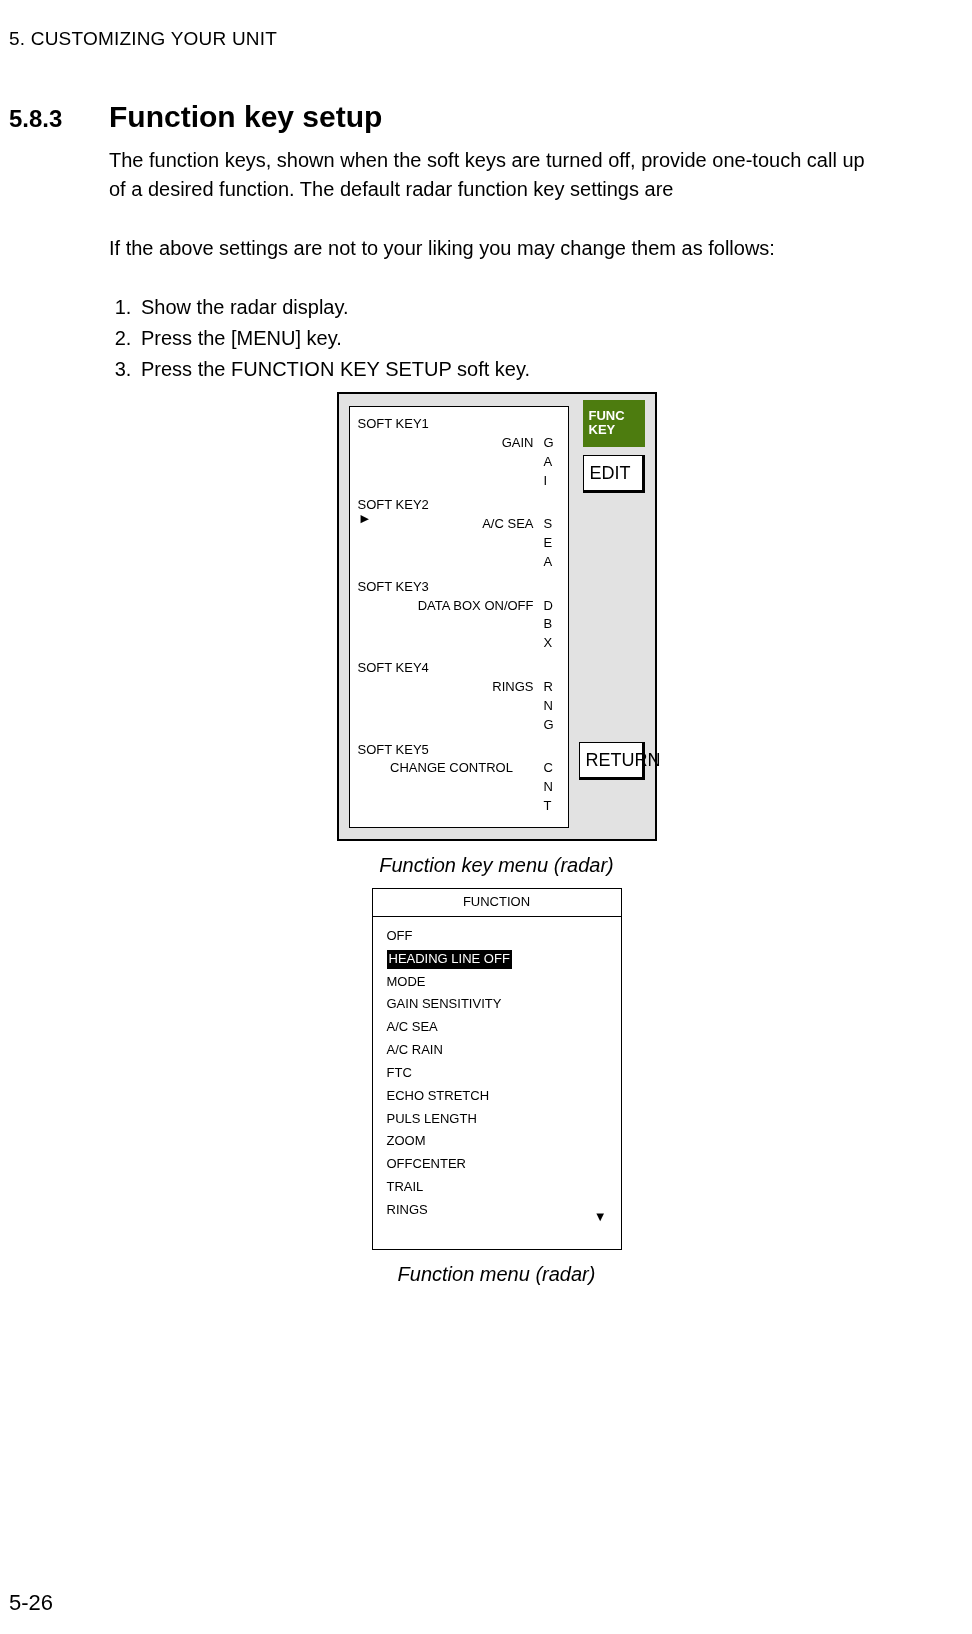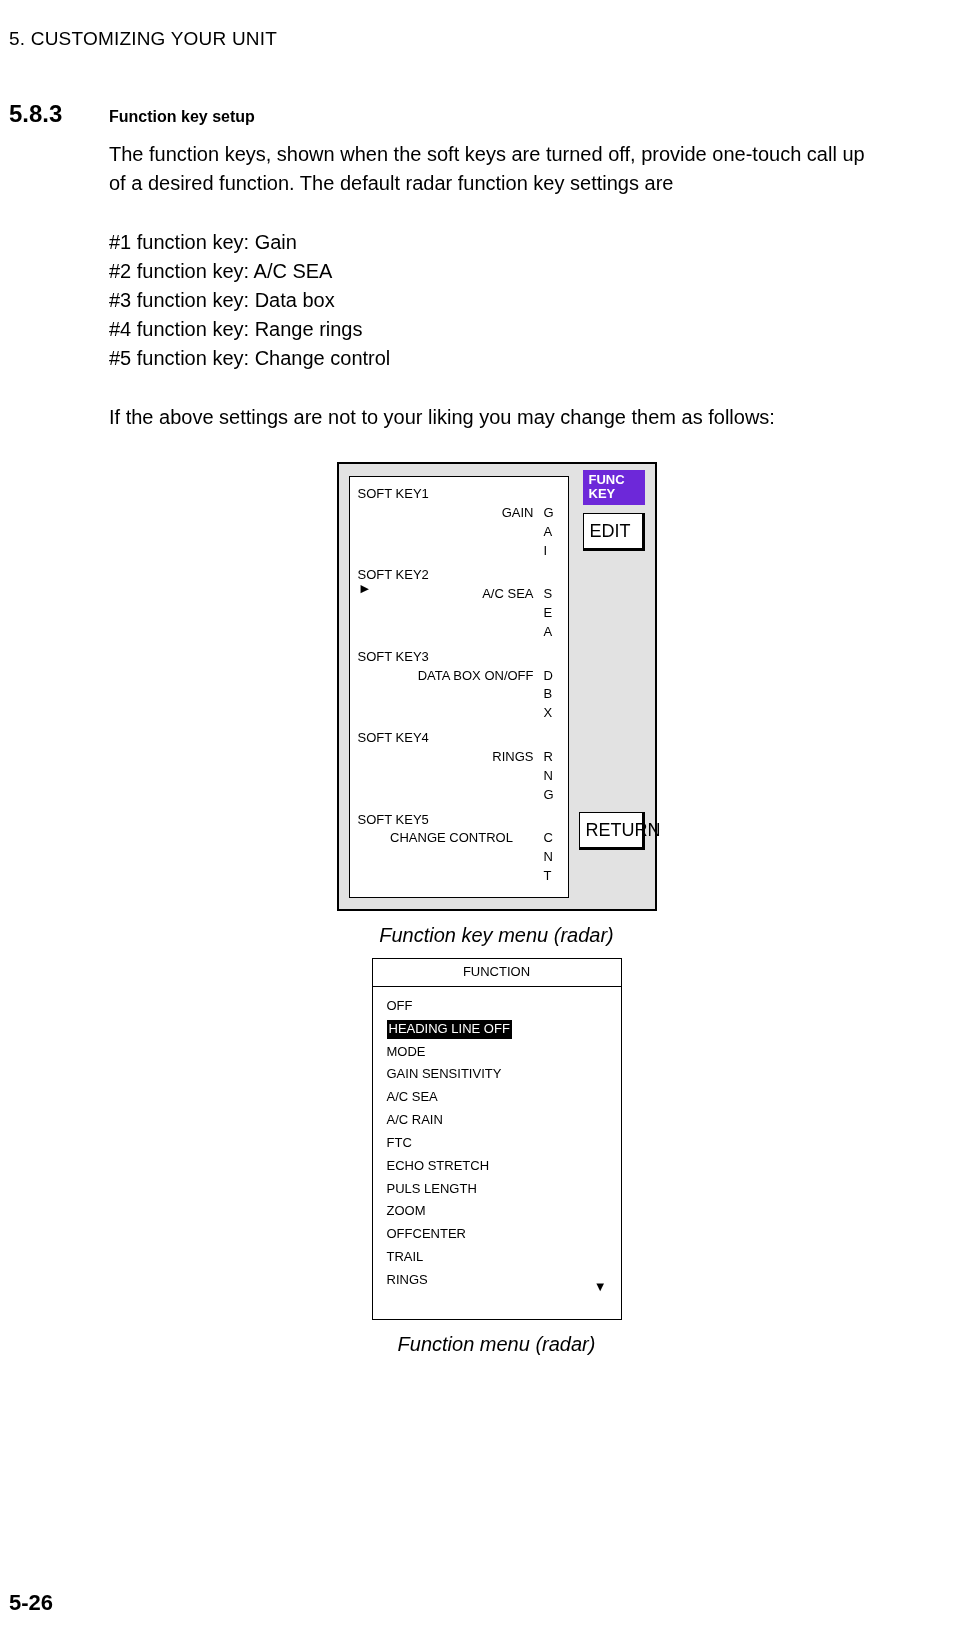--- a/index.html
+++ b/index.html
@@ -1,72 +1,70 @@
 <!DOCTYPE html>
 <html><head>
 <meta charset="utf-8">
 <style>
   html,body{margin:0;padding:0;background:#fff;color:#000;font-family:Arial,Helvetica,sans-serif}
   .page{width:932px;min-height:1634px;box-sizing:border-box;padding:28px 48px 30px 9px;position:relative}
   .hdr{font-size:19px;letter-spacing:.2px;margin-bottom:50px}
   .sec-row{display:flex;align-items:baseline;margin-bottom:12px}
   .sec-num{font-size:24px;font-weight:bold;width:100px;flex-shrink:0}
-  .sec-title{font-size:16px;font-weight:bold}
+  .sec-title{font-size:30px;font-weight:bold}
   .body{margin-left:100px;font-size:20px;line-height:1.45}
   .block{margin-bottom:30px}
   ol.steps{margin:0;padding-left:28px}
   ol.steps li{padding-left:4px;margin-bottom:2px}
   .fig-wrap{display:flex;justify-content:center;margin-top:8px}
   .cap{font-style:italic;text-align:center;font-size:20px;margin-top:10px}
   
   .fig1{border:2px solid #000;background:#e2e2e2;width:316px;height:445px;position:relative;font-size:13px;font-family:Arial,Helvetica,sans-serif}
   .fig1-inner{position:absolute;left:10px;top:12px;width:220px;height:422px;background:#fff;border:1px solid #000;box-sizing:border-box;padding:8px 8px}
   .sk-item{margin-bottom:6px}
   .sk-lbl{display:block}
   .sk-val-row{display:flex}
   .sk-val{flex:1;text-align:right;padding-right:10px}
   .sk-code{width:16px;text-align:left}
   .ptr{position:absolute;left:3px}
   .side-top{position:absolute;right:10px;top:6px;width:62px}
-  .funckey{background:#6d28d9;color:#fff;font-size:13px;font-weight:bold;padding:3px 6px;line-height:1.1}
+  .funckey{background:#4d7c0f;color:#fff;font-size:13px;font-weight:bold;padding:9px 6px;line-height:1.1}
   .btn{border:1px solid #000;border-right-width:3px;border-bottom-width:3px;background:#fff;font-size:18px;padding:4px 6px;margin-top:8px}
   .side-bot{position:absolute;right:10px;top:340px;width:66px}
   
   .fig2{border:1.5px solid #000;width:248px;height:360px;font-size:13px;font-family:Liberation Sans, sans-serif;background:#fff}
   .fig2-title{border-bottom:1.5px solid #000;text-align:center;padding:4px 0}
   .fig2-body{padding:10px 14px;position:relative;height:320px;box-sizing:border-box}
   .fig2-item{margin-bottom:4px;white-space:nowrap}
   .fig2-sel{background:#000;color:#fff;display:inline-block;padding:0 2px}
   .down-tri{position:absolute;right:14px;bottom:10px}
-  .pgnum{position:absolute;left:9px;bottom:18px;font-size:22px;font-weight:bold}
+  .pgnum{position:absolute;left:9px;bottom:18px;font-size:22px;font-weight:normal}
 </style>
 </head>
 <body>
 
 <div class="page">
   <div class="hdr">5. CUSTOMIZING YOUR UNIT</div>
 
   <div class="sec-row">
     <div class="sec-num">5.8.3</div>
     <div class="sec-title">Function key setup</div>
   </div>
 
   <div class="body">
     <div class="block">The function keys, shown when the soft keys are turned off, provide one-touch call up of a desired function. The default radar function key settings are</div>
 
-    <div class="block">
-      <div>#1 function key: Gain</div>
-      <div>#2 function key: A/C SEA</div>
-      <div>#3 function key: Data box</div>
-      <div>#4 function key: Range rings</div>
-      <div>#5 function key: Change control</div>
-    </div>
 
     <div class="block">If the above settings are not to your liking you may change them as follows:</div>
 
+    <ol class="steps">
+      <li>Show the radar display.</li>
+      <li>Press the [MENU] key.</li>
+      <li>Press the FUNCTION KEY SETUP soft key.</li>
+    </ol>
 
     <div class="fig-wrap">
       <div class="fig1">
         <div class="fig1-inner">
 
           <div class="sk-item">
             <span class="sk-lbl">SOFT KEY1</span>
             <div class="sk-val-row">
               <span class="sk-val">GAIN</span>
               <span class="sk-code">G</span>

